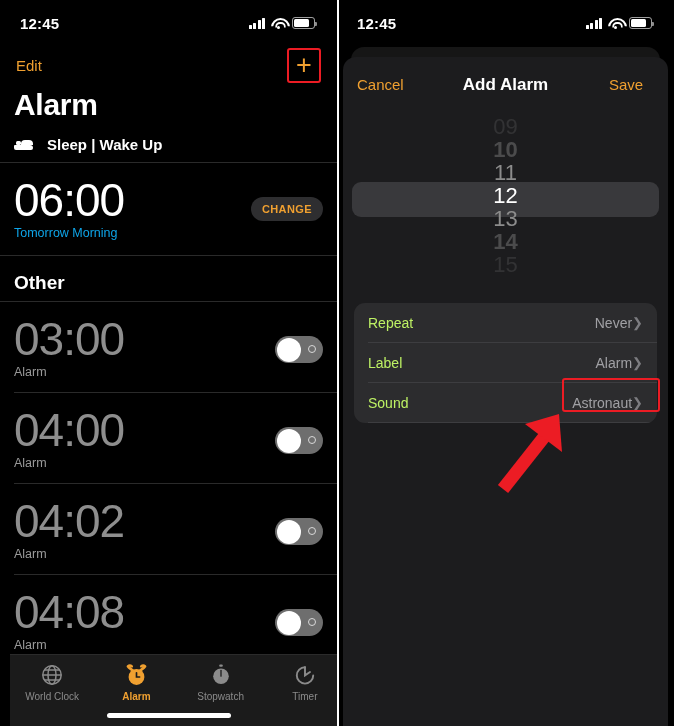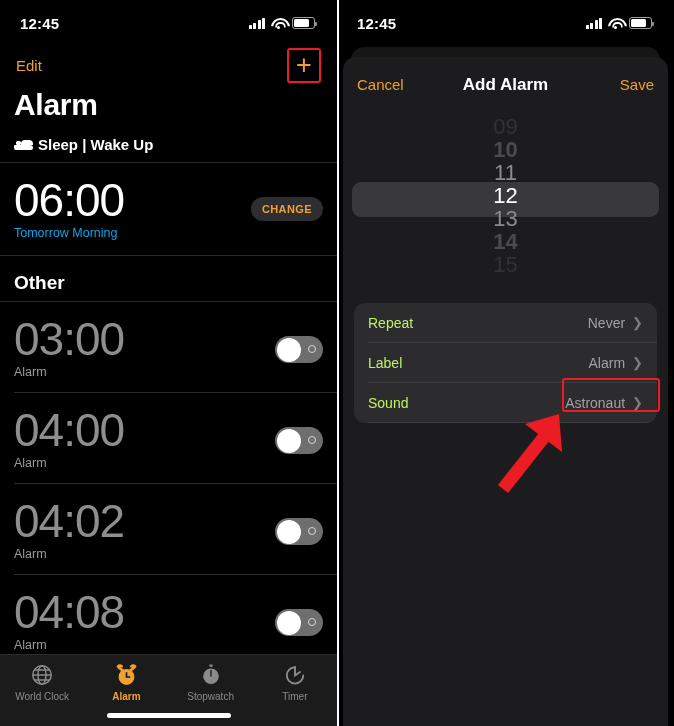--- a/index.html
+++ b/index.html
@@ -50,21 +50,21 @@
 
   
   .nav-row { position:absolute; top:50px; left:0; width:100%; height:30px; padding:0 16px;
              display:flex; align-items:center; justify-content:space-between; }
   .edit-btn { color:#f0a030; font-size:15px; }
   .plus-wrap { position:relative; width:34px; height:35px; display:flex; align-items:center; justify-content:center; }
   .plus-glyph { color:#f0a030; font-size:27px; line-height:1; font-weight:300; }
   .hl-box { position:absolute; inset:0; border:2.5px solid #ec1c24; border-radius:3px; pointer-events:none; }
 
   .big-title { position:absolute; top:88px; left:14px; color:#fff; font-size:30px; font-weight:700; letter-spacing:-.3px; }
-  .sleep-row { position:absolute; top:136px; left:14px; display:flex; align-items:center; gap:5px; }
+  .sleep-row { position:absolute; top:136px; left:14px; display:flex; align-items:center; gap:14px; }
   .bed-icon { width:19px; height:11px; position:relative; }
   .bed-icon .bd-base { position:absolute; left:0; bottom:0; width:19px; height:5px; background:#fff; border-radius:1px 3px 2px 2px; }
   .bed-icon .bd-pillow { position:absolute; left:1.5px; top:2px; width:5px; height:4px; background:#fff; border-radius:1.5px; }
   .bed-icon .bd-back { position:absolute; left:7px; top:1px; width:12px; height:5px; background:#fff; border-radius:4px 4px 0 0; }
   .sleep-label { color:#fff; font-size:15px; font-weight:600; }
 
   .sep { height:1px; background:#2a2a2a; margin-left:0; }
   .sep.inset { margin-left:14px; }
 
   .alarm-list { position:absolute; top:162px; left:0; width:100%; }
@@ -78,54 +78,54 @@
   .a-sub.off { color:#9a9a9a; }
   .change-pill { position:absolute; right:14px; top:34px; background:#2e2e30; color:#f0a030;
                  font-size:11px; font-weight:700; letter-spacing:.4px; padding:6px 11px; border-radius:13px; }
   .toggle { position:absolute; right:14px; top:34px; width:48px; height:27px; border-radius:14px; background:#6e6e6e; }
   .toggle .knob { position:absolute; left:1.5px; top:1.5px; width:24px; height:24px; border-radius:50%; background:#fff; }
   .toggle .offmark { position:absolute; right:7px; top:9px; width:8px; height:8px; border:1.3px solid #d8d8d8; border-radius:50%; }
 
   .section-head { padding:16px 14px 7px 14px; color:#fff; font-size:19px; font-weight:700; }
 
   
-  .tabbar { position:absolute; bottom:0; left:0; width:100%; height:72px; background:#1b1b1b;
+  .tabbar { position:absolute; bottom:0; left:10px; width:100%; height:72px; background:#1b1b1b;
             border-top:1px solid #2b2b2b; display:flex; align-items:flex-start; padding-top:7px; z-index:40; }
   .tab { flex:1; display:flex; flex-direction:column; align-items:center; gap:3px; }
   .tab .ico { width:26px; height:26px; display:flex; align-items:center; justify-content:center; }
   .tab .lbl { font-size:10px; color:#8b8b8b; }
   .tab.active .lbl { color:#f0a030; font-weight:700; }
   .home-ind { position:absolute; bottom:8px; left:50%; transform:translateX(-50%);
               width:124px; height:5px; border-radius:3px; background:#fff; z-index:41; }
 
   
   .sheet-back { position:absolute; top:47px; left:14px; right:14px; height:40px;
                 background:#161616; border-radius:13px 13px 0 0; z-index:5; }
   .sheet { position:absolute; top:57px; left:6px; right:6px; bottom:0;
            background:#1c1c1e; border-radius:13px 13px 0 0; z-index:10; overflow:hidden; }
   .sheet-nav { height:45px; display:flex; align-items:center; justify-content:space-between; padding:0 14px; margin-top:5px; }
   .sn-side { color:#f0a030; font-size:15px; min-width:56px; }
-  .sn-side.right { text-align:right; }
+  .sn-side.right { text-align:center; }
   .sn-title { color:#fff; font-size:17px; font-weight:700; }
 
   
   .picker { position:relative; height:165px; margin-top:8px; }
   .picker-sel { position:absolute; left:9px; right:9px; top:67px; height:35px; background:#39393c; border-radius:9px; }
   .picker-cols { position:relative; display:flex; justify-content:center; gap:44px; z-index:2; height:100%; }
   .pcol { width:56px; text-align:center; }
   .pitem { font-size:22px; font-weight:300; line-height:23px; color:#8c8c8c; font-family:"Liberation Sans", sans-serif; }
   .pitem.sel { color:#fff; font-weight:400; }
   .pitem.f1 { opacity:.42;font-weight:bold; }
   .pitem.f2 { opacity:.2; }
 
   
   .opt-card { position:relative; margin:23px 11px 0 11px; background:#2c2c2e; border-radius:11px; overflow:hidden; z-index:12; }
   .opt-row { position:relative; height:39px; display:flex; align-items:center; padding:0 14px; }
   .opt-label { color:#bef264; font-size:14px; flex:1; }
-  .opt-val { color:#a0a0a4; font-size:14px; margin-right:7px; }
+  .opt-val { color:#a0a0a4; font-size:14px; }
   .chev { color:#7c7c80; font-size:13px; }
   .opt-sep { height:1px; background:#3d3d40; margin-left:14px; }
   .opt-hl { position:absolute; border:2.5px solid #ec1c24; border-radius:3px; pointer-events:none; z-index:25; }
   .toggle-green { width:48px; height:27px; border-radius:14px; background:#2fd04f; position:relative; }
   .toggle-green .knob { position:absolute; right:1.5px; top:1.5px; width:24px; height:24px; border-radius:50%; background:#fff; }
   .toggle-green .onmark { position:absolute; left:9px; top:7px; width:2px; height:12px; background:rgba(255,255,255,.85); border-radius:1px; }
 
   .arrow-svg { position:absolute; left:0; top:0; width:337px; height:726px; z-index:50; pointer-events:none; }
 </style>
 </head>

